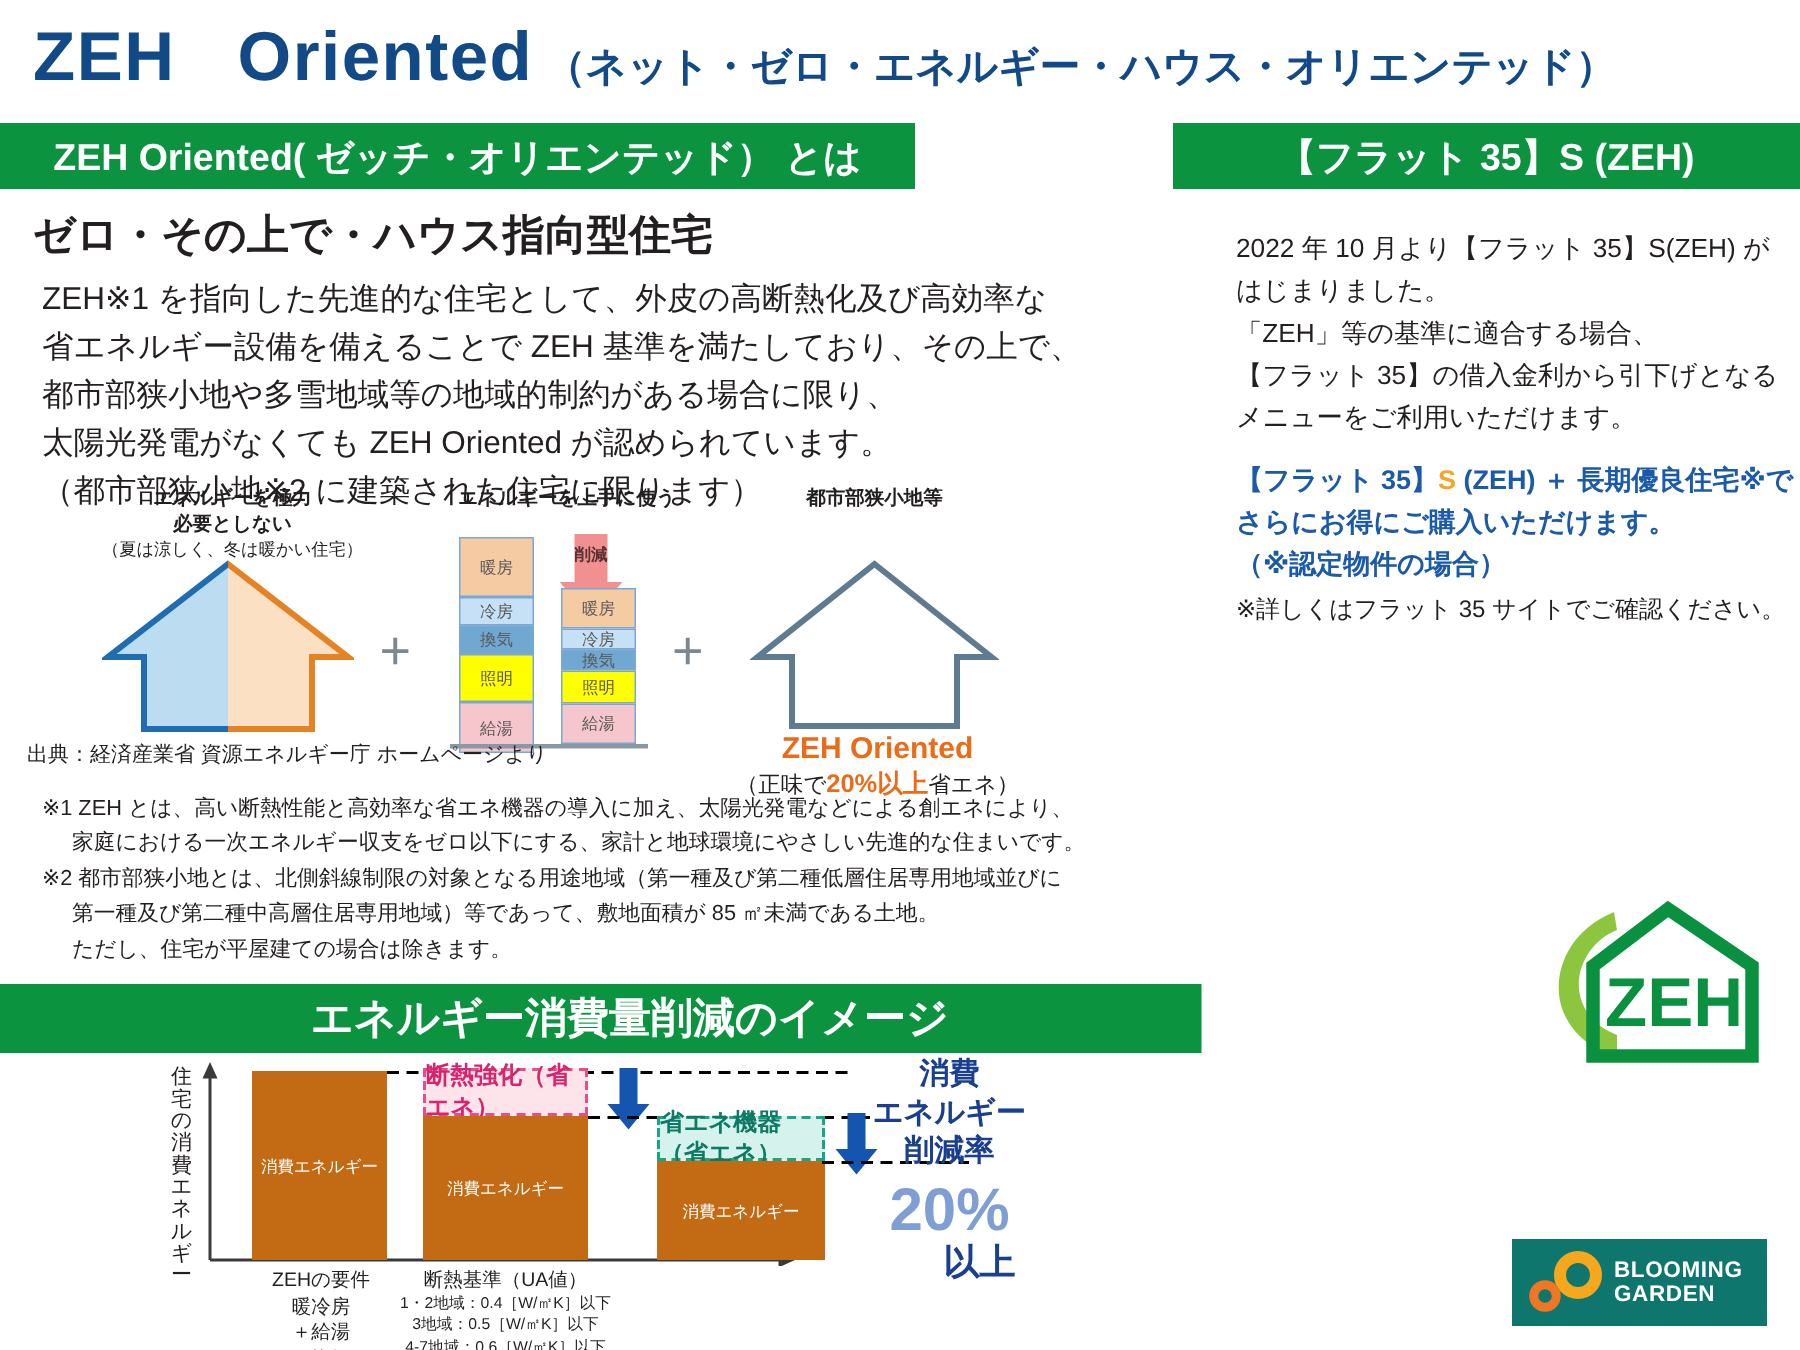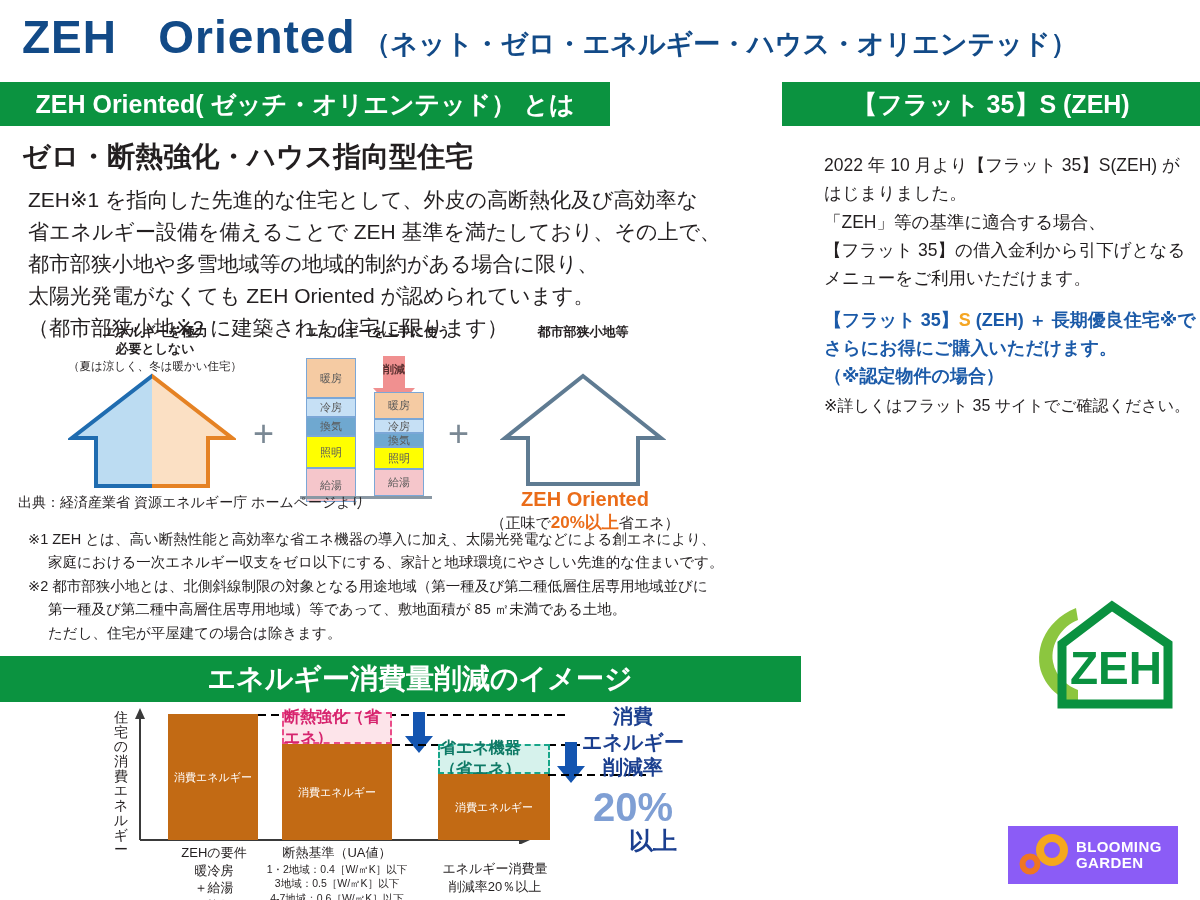--- a/index.html
+++ b/index.html
@@ -80,38 +80,38 @@
   .db-pink{background:#fde4ea;border:2px dashed #ea4c89;color:#d6246e;}
   .db-mint{background:#d6f2ec;border:2px dashed #17a589;color:#0e7a66;}
   .xlab{position:absolute;text-align:center;font-size:13px;line-height:1.35;color:#231f20;}
   .xlab .small{font-size:10.5px;line-height:1.4;display:block;}
   .callout{position:absolute;left:548px;top:704px;width:170px;text-align:center;}
   .callout .c1{font-size:20px;font-weight:bold;color:#1b3f8f;line-height:1.28;}
   .callout .c2{font-size:40px;font-weight:bold;color:#7f9fd4;line-height:1.0;margin-top:6px;}
   .callout .c3{font-size:24px;font-weight:bold;color:#1b3f8f;margin-top:-2px;margin-left:40px;}
 
   
-  .bg-logo{position:absolute;left:1008px;top:826px;width:170px;height:58px;background:#8b5cf6;display:flex;align-items:center;}
+  .bg-logo{position:absolute;left:1008px;top:826px;width:170px;height:58px;background:#0f766e;display:flex;align-items:center;}
   .bg-text{color:#fff;font-size:15px;font-weight:bold;line-height:1.08;margin-left:4px;letter-spacing:.4px;}
 </style>
 </head>
 <body>
 
 <div class="page">
 
   <div class="title-row">
     <span class="title-main">ZEH   Oriented</span>
     <span class="title-sub">（ネット・ゼロ・エネルギー・ハウス・オリエンテッド）</span>
   </div>
 
   <div class="greenbar" id="gb-left">ZEH Oriented( ゼッチ・オリエンテッド） とは</div>
   <div class="greenbar" id="gb-right">【フラット 35】S (ZEH)</div>
 
   <div class="left-col">
-    <div class="lead-head">ゼロ・断熱強化・ハウス指向型住宅</div>
+    <div class="lead-head">ゼロ・その上で・ハウス指向型住宅</div>
     <div class="lead-body">
       <div>ZEH※1 を指向した先進的な住宅として、外皮の高断熱化及び高効率な</div>
       <div>省エネルギー設備を備えることで ZEH 基準を満たしており、その上で、</div>
       <div>都市部狭小地や多雪地域等の地域的制約がある場合に限り、</div>
       <div>太陽光発電がなくても ZEH Oriented が認められています。</div>
       <div>（都市部狭小地※2 に建築された住宅に限ります）</div>
     </div>
   </div>
 
   <div class="diagram">
@@ -270,24 +270,20 @@
 
     </div>
 
     <div class="xlab" style="left:254px;top:142px;width:166px;">
       <div>断熱基準（UA値）</div>
       <span class="small">1・2地域：0.4［W/㎡K］以下</span>
       <span class="small">3地域：0.5［W/㎡K］以下</span>
       <span class="small">4-7地域：0.6［W/㎡K］以下</span>
     </div>
 
-    <div class="xlab" style="left:410px;top:158px;width:170px;">
-      <div>エネルギー消費量</div>
-      <div>削減率20％以上</div>
-    </div>
   </div>
 
   <div class="callout">
     <div class="c1">消費</div>
     <div class="c1">エネルギー</div>
     <div class="c1">削減率</div>
     <div class="c2">20%</div>
     <div class="c3">以上</div>
   </div>
 

